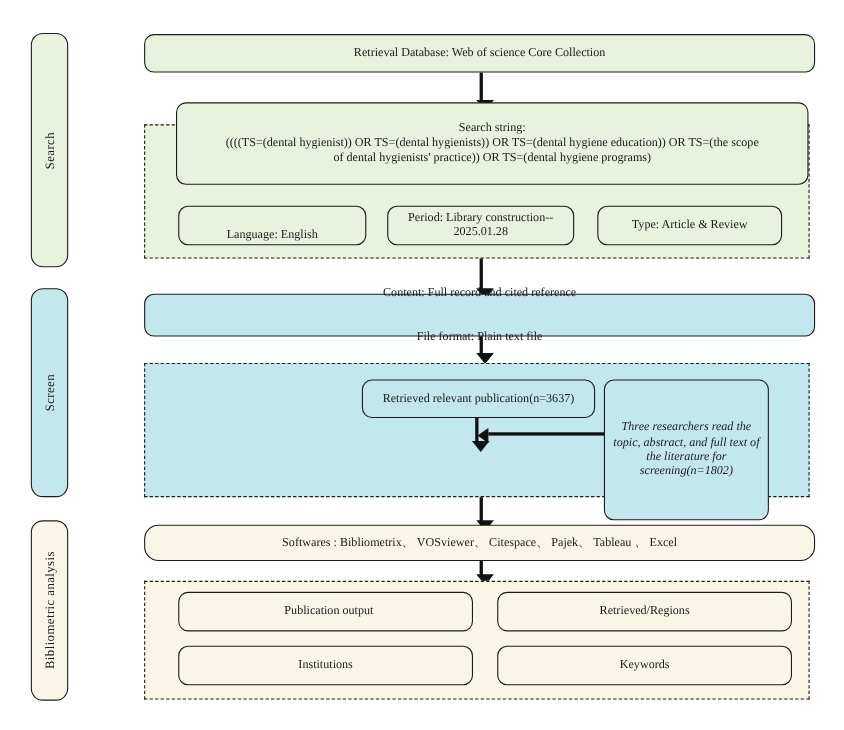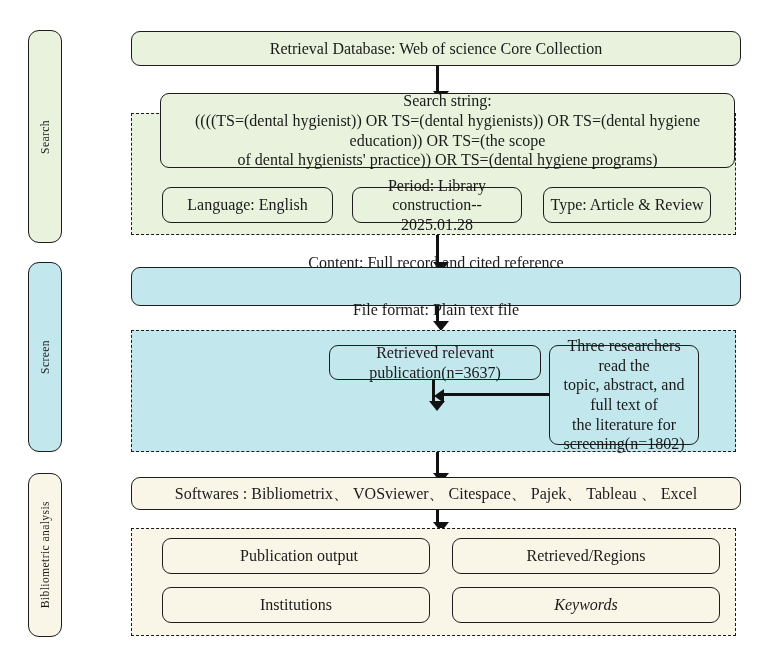--- a/index.html
+++ b/index.html
@@ -23,21 +23,21 @@
   .rbox {
     position: absolute;
     box-sizing: border-box;
     border: 1.6px solid #1c1c1c;
     border-radius: 9px;
     display: flex;
     align-items: center;
     justify-content: center;
     text-align: center;
     line-height: 1.22;
-    font-size: 16px;
+    font-size: 11px;
     padding: 2px 6px;
   }
   .stage-label {
     position: absolute;
     box-sizing: border-box;
     border: 1.8px solid #1c1c1c;
     border-radius: 11px;
     display: flex;
     align-items: center;
     justify-content: center;
@@ -113,21 +113,21 @@
   <div class="arrow-v" style="left:436px; top:66px; height:26px;"></div>
 
   <div class="dashed-region green" style="left:131px; top:113px; width:605px; height:122px;"></div>
 
   <div class="rbox green multiline" style="left:160px; top:93px; width:575px; height:75px;">
     <div>Search string:</div>
     <div>((((TS=(dental hygienist)) OR TS=(dental hygienists)) OR TS=(dental hygiene education)) OR TS=(the scope</div>
     <div>of dental hygienists' practice)) OR TS=(dental hygiene programs)</div>
   </div>
 
-  <div class="rbox green" style="left:162px; top:187px; width:171px; height:36px;">
+  <div class="rbox green" style="left:162px; top:187px; width:171px; height:36px;align-items:flex-end;">
     <div>Language: English</div>
   </div>
 
   <div class="rbox green multiline" style="left:352px; top:187px; width:170px; height:36px;">
     <div>Period: Library construction--</div>
     <div>2025.01.28</div>
   </div>
 
   <div class="rbox green" style="left:543px; top:187px; width:168px; height:36px;">
     <div>Type: Article &amp; Review</div>
@@ -150,50 +150,50 @@
 
   <div class="rbox blue" style="left:329px; top:345px; width:212px; height:35px;">
     <div>Retrieved relevant publication(n=3637)</div>
   </div>
 
 
   <div class="arrow-v" style="left:432px; top:380px; height:22px;"></div>
 
   <div class="arrow-h-left" style="left:444px; top:393px; width:108px;"></div>
 
-  <div class="rbox blue multiline" style="left:549px; top:345px; width:150px; height:100px;">
+  <div class="rbox blue multiline" style="left:549px; top:345px; width:150px; height:128px;font-style:italic;">
     <div>Three researchers read the</div>
     <div>topic, abstract, and full text of</div>
     <div>the literature for</div>
     <div>screening(n=1802)</div>
   </div>
 
   <div class="arrow-v" style="left:436px; top:452px; height:22px;"></div>
 
   <div class="stage-label cream" style="left:28px; top:473px; width:34px; height:164px;">
     <span>Bibliometric analysis</span>
   </div>
 
-  <div class="rbox cream" style="left:131px; top:477px; width:610px; height:33px;">
+  <div class="rbox cream" style="left:131px; top:477px; width:610px; height:33px;border-radius:13px;">
     <div>Softwares : Bibliometrix、 VOSviewer、 Citespace、 Pajek、 Tableau 、 Excel</div>
   </div>
 
   <div class="arrow-v" style="left:436px; top:510px; height:13px;"></div>
 
   <div class="dashed-region cream" style="left:131px; top:528px; width:605px; height:108px;"></div>
 
   <div class="rbox cream" style="left:162px; top:538px; width:268px; height:36px;padding-left:12px;">
     <div>Publication output</div>
   </div>
 
   <div class="rbox cream" style="left:452px; top:538px; width:268px; height:36px;">
     <div>Retrieved/Regions</div>
   </div>
 
   <div class="rbox cream" style="left:162px; top:587px; width:268px; height:36px;">
     <div>Institutions</div>
   </div>
 
-  <div class="rbox cream" style="left:452px; top:587px; width:268px; height:36px;font-style:italic;">
+  <div class="rbox cream" style="left:452px; top:587px; width:268px; height:36px;">
     <div>Keywords</div>
   </div>
 
 </div>
 
 </body></html>

